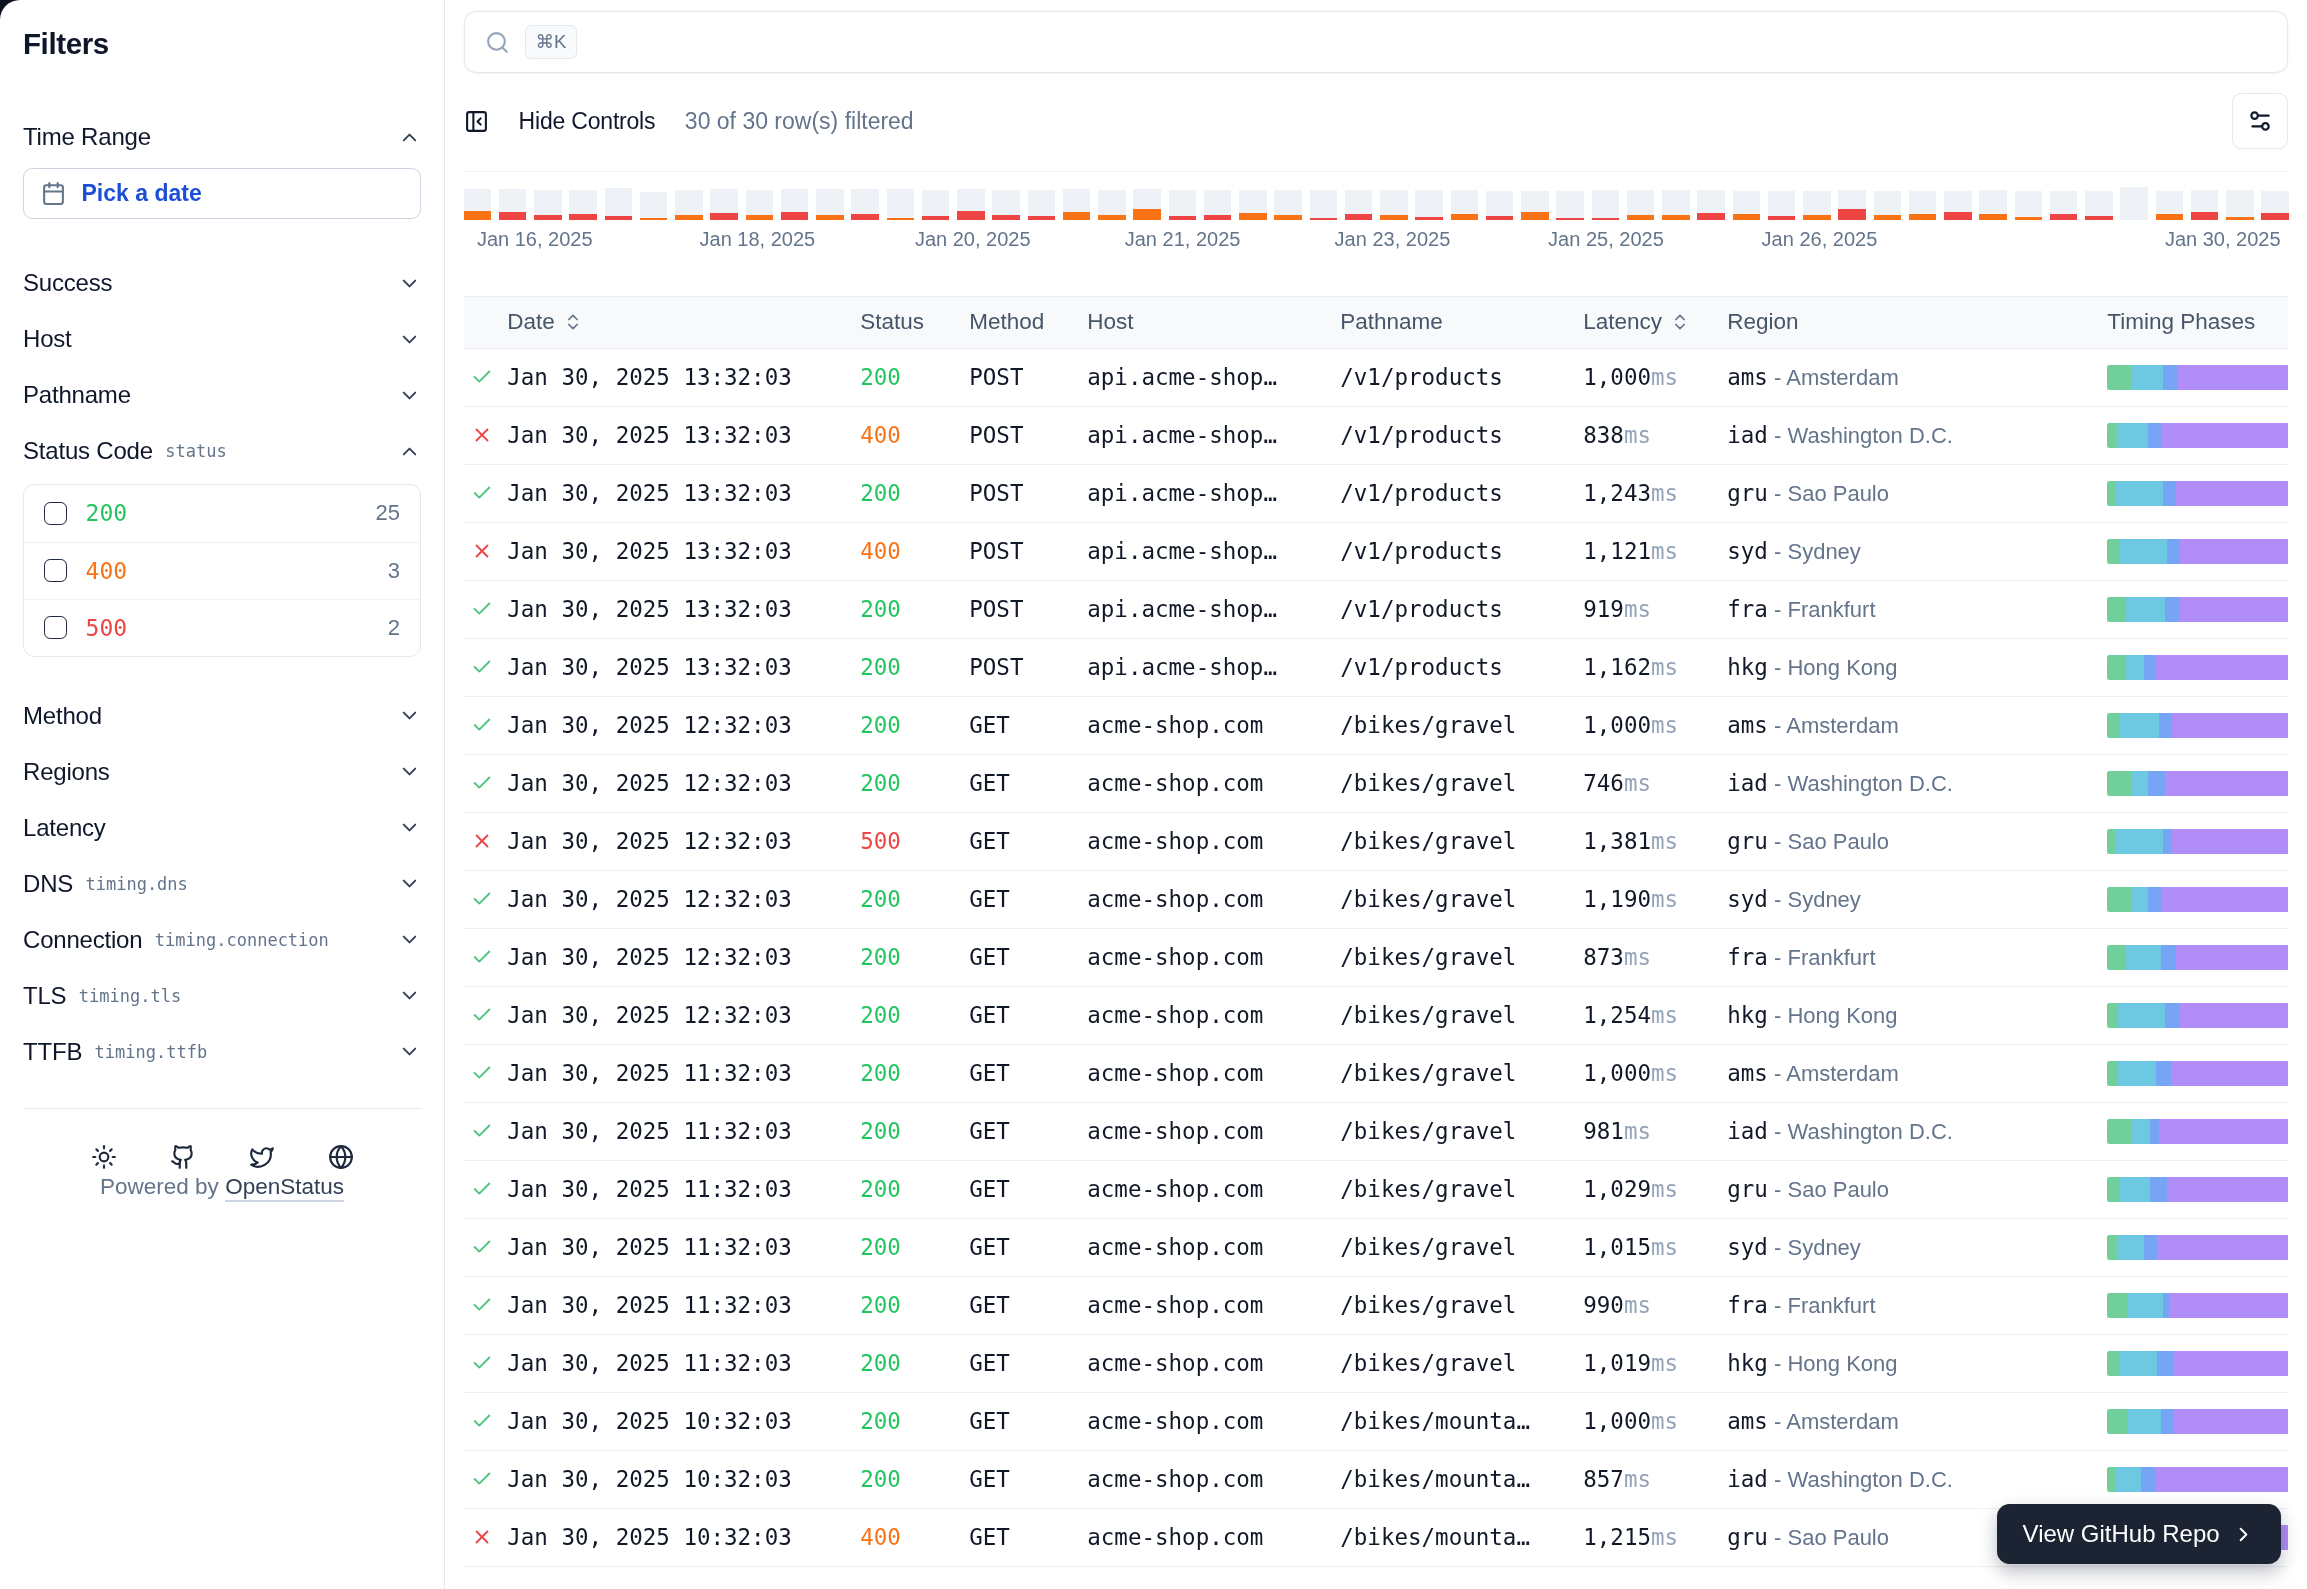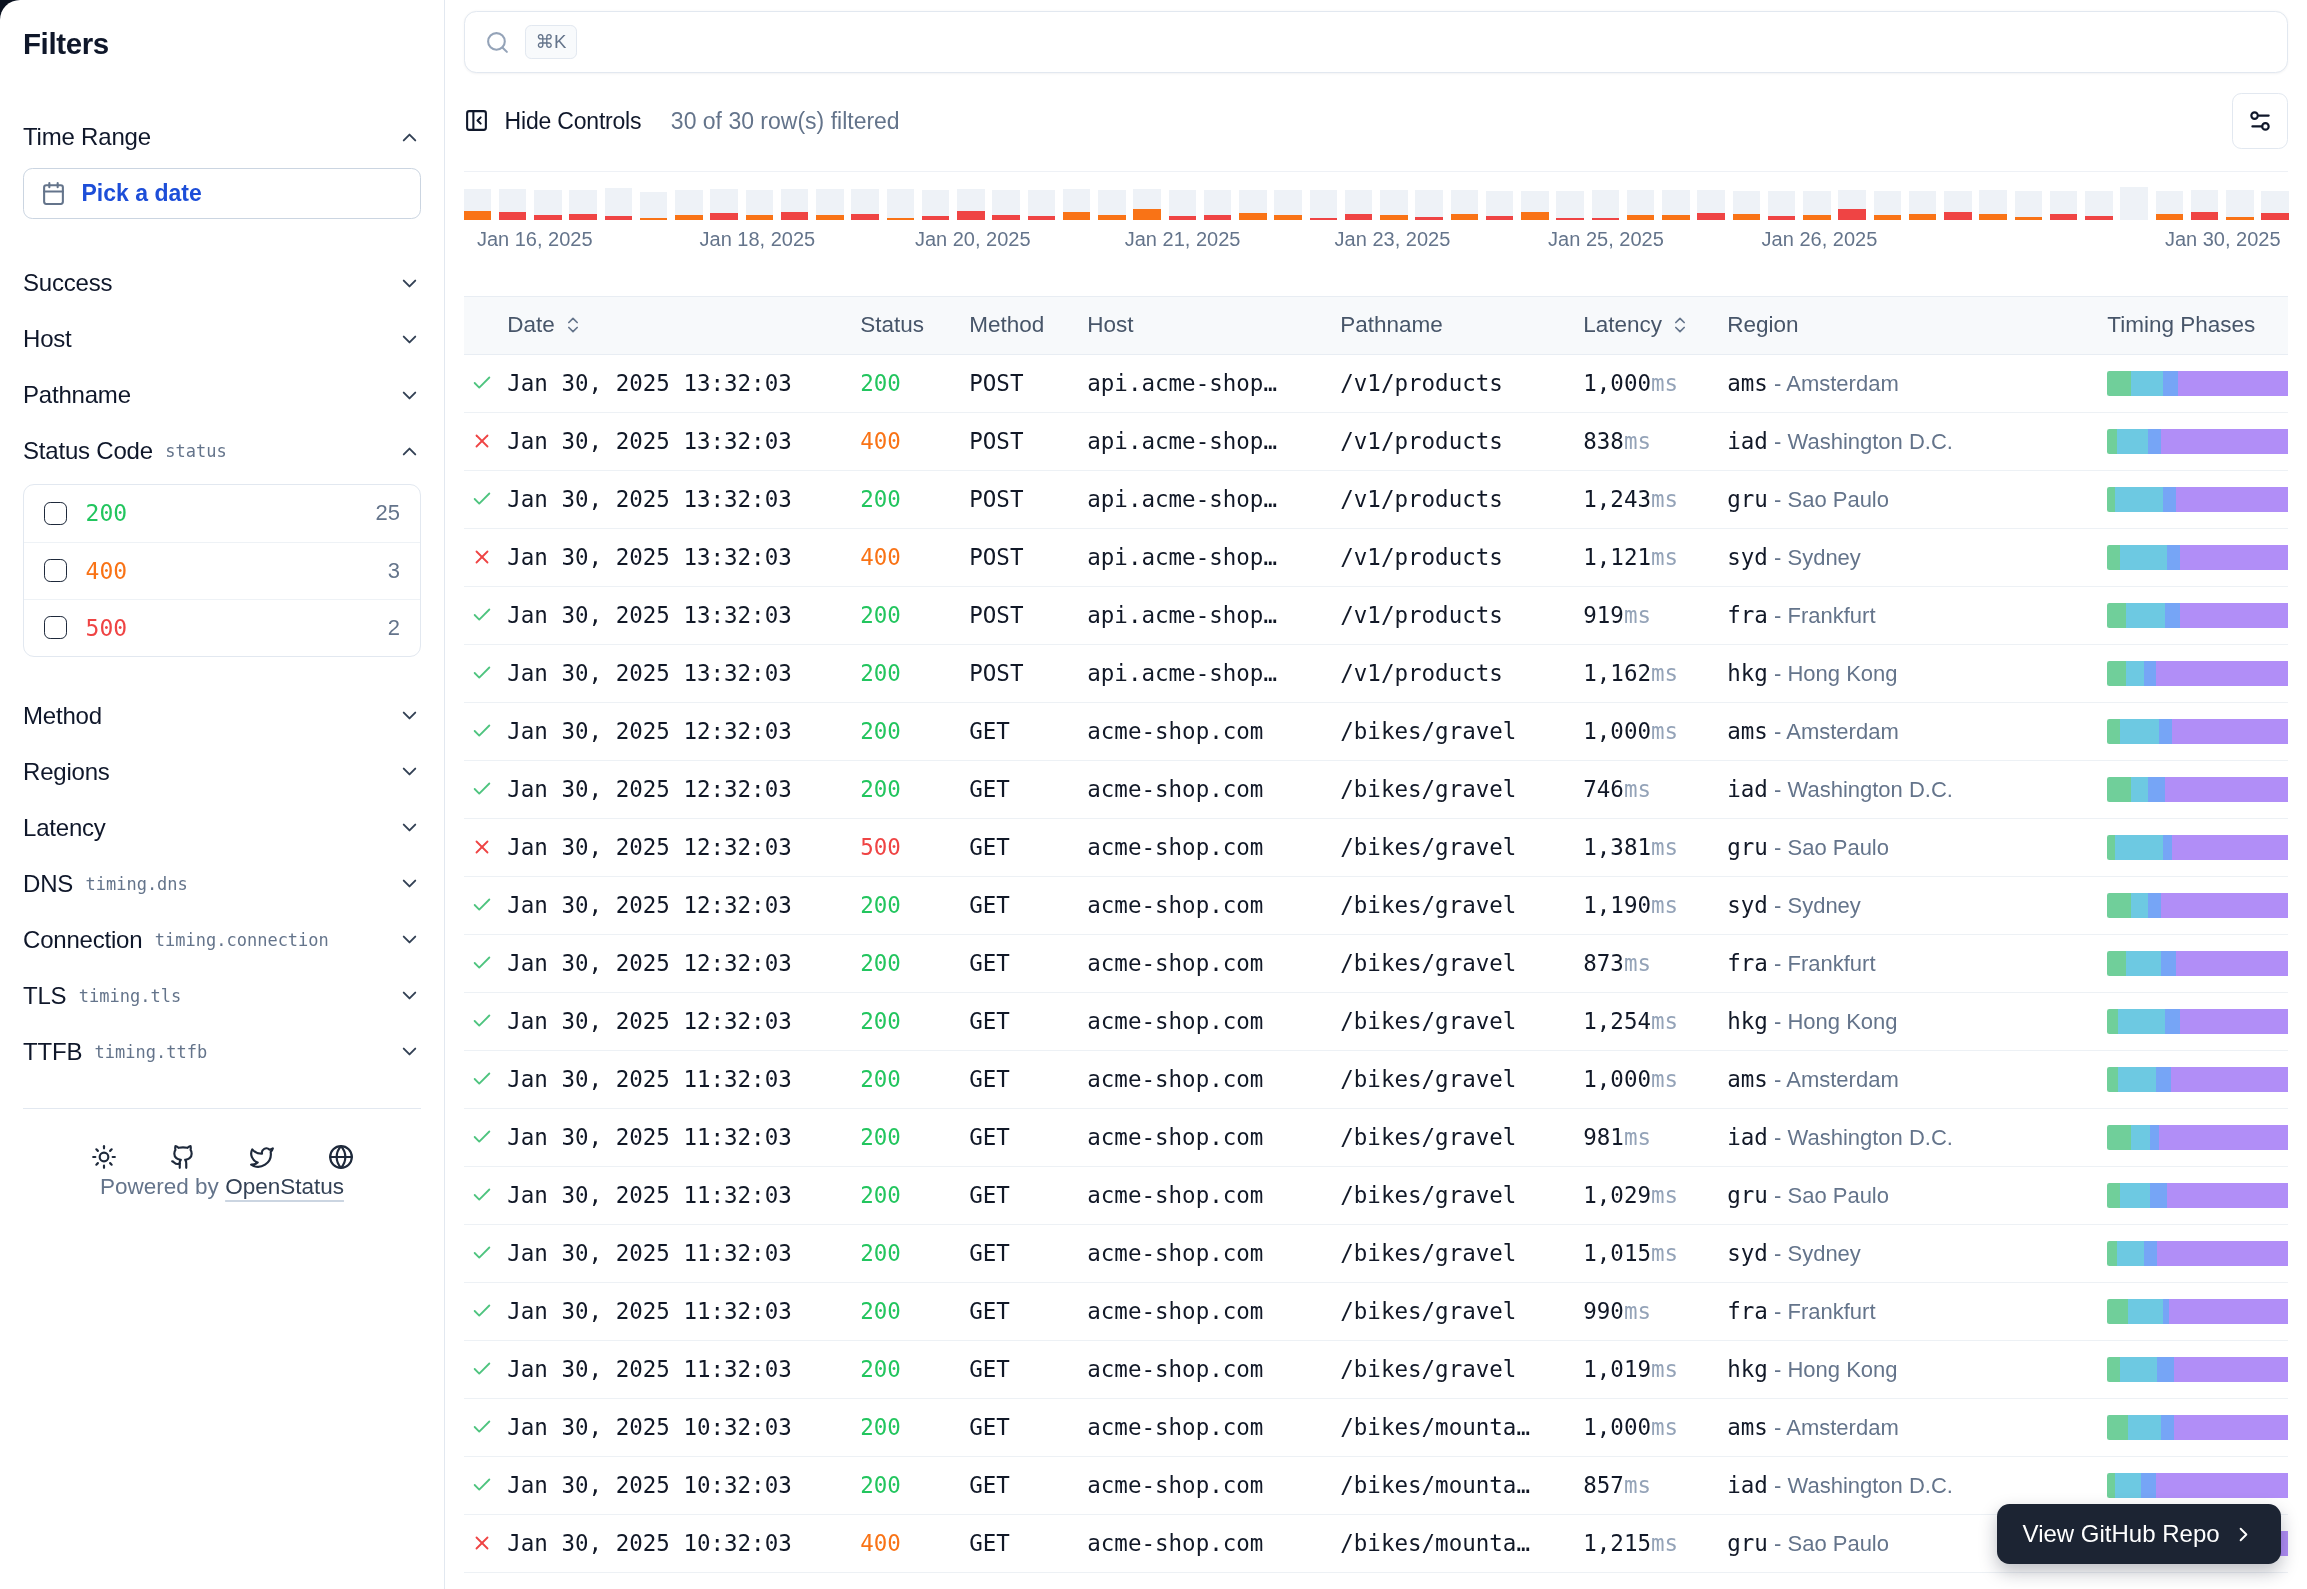--- a/index.html
+++ b/index.html
@@ -47,42 +47,42 @@
 
   .searchbar { height:62px; border:0.8px solid #e2e8f0; border-radius:12.4px; background:#fff;
                box-shadow:0 0.8px 2.3px rgba(15,23,42,.05); display:flex; align-items:center; gap:15.5px; padding:0 20px; }
   .searchbar svg { width:25px; height:25px; color:#94a3b8; }
   .searchbar input { flex:1; border:none; outline:none; font-size:24px; color:#0f172a; font-family:"Liberation Sans",sans-serif; }
   .searchbar input::placeholder { color:#94a3b8; }
   .kbd { border:0.8px solid #e2e8f0; background:#f8fafc; border-radius:6.2px; padding:4.7px 9.3px;
          font-size:18.6px; color:#64748b; }
 
   .controls { margin-top:20px; display:flex; align-items:center; gap:29.5px; padding-bottom:22px; border-bottom:0.8px solid #eef1f6; }
-  .hide-controls { display:flex; align-items:flex-start; gap:16px; cursor:pointer; }
+  .hide-controls { display:flex; align-items:center; gap:30px; cursor:pointer; }
   .hide-controls svg { width:25px; height:25px; color:#0f172a; }
   .hide-controls span { font-size:23px; font-weight:500; color:#0f172a; letter-spacing:-0.2px; }
   .filter-summary { font-size:23px; color:#64748b; }
   .controls .sp { flex:1; }
   .settings-btn { width:56px; height:56px; border:0.8px solid #e2e8f0; border-radius:9.3px; background:#fff;
                   display:flex; align-items:center; justify-content:center; cursor:pointer; }
   .settings-btn svg { width:26px; height:26px; color:#0f172a; }
 
   
   .timeline { margin-top:14px; }
   .tl-bars { display:flex; gap:7.8px; height:34px; align-items:flex-end; }
   .tl-slot { flex:1; display:flex; flex-direction:column; justify-content:flex-end; cursor:pointer; }
   .tl-gray { background:#eef2f7; width:100%; }
   .tl-orange { width:100%; }
   .tl-labels { position:relative; height:34px; margin-top:7.8px; }
   .tl-label { position:absolute; transform:translateX(-50%); font-size:20px; color:#64748b; white-space:nowrap; }
 
   
   .table { margin-top:34px; }
   .thead { display:grid; grid-template-columns:39px 353px 109px 118px 253px 243px 144px 380px 1fr;
-           align-items:center; height:59px; background:#f7f9fb; border-top:0.8px solid #e8edf3; border-bottom:0.8px solid #e8edf3; }
+           align-items:center; height:53px; background:#f7f9fb; border-top:0.8px solid #e8edf3; border-bottom:0.8px solid #e8edf3; }
   .th { font-size:22.5px; font-weight:500; color:#475569; display:flex; align-items:center; gap:7.8px; padding-left:4.7px; }
   .th svg { width:20px; height:20px; color:#64748b; }
   .th.sortable { cursor:pointer; }
   .trow { display:grid; grid-template-columns:39px 353px 109px 118px 253px 243px 144px 380px 1fr;
           align-items:center; height:58px; border-bottom:0.8px solid #edf1f5; cursor:pointer; }
   .td { font-family:"DejaVu Sans Mono", monospace; font-size:22.5px; color:#111827; padding-left:4.7px;
         white-space:nowrap; overflow:hidden; }
   .td-check { display:flex; align-items:center; padding-left:7.8px; }
   .td-check svg { width:22px; height:22px; }
   .unit { color:#94a3b8; }

